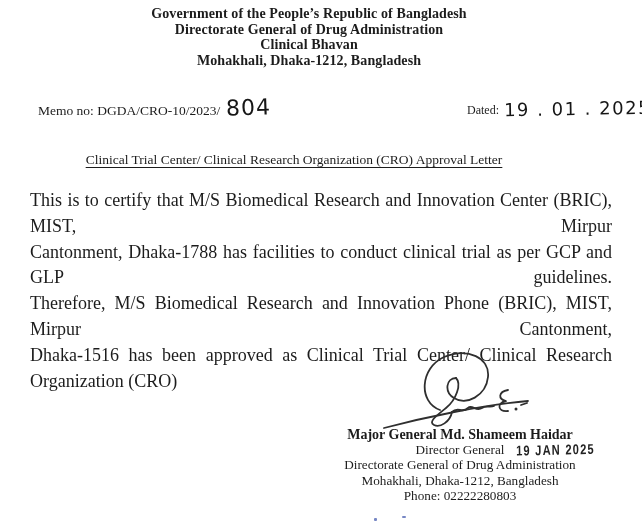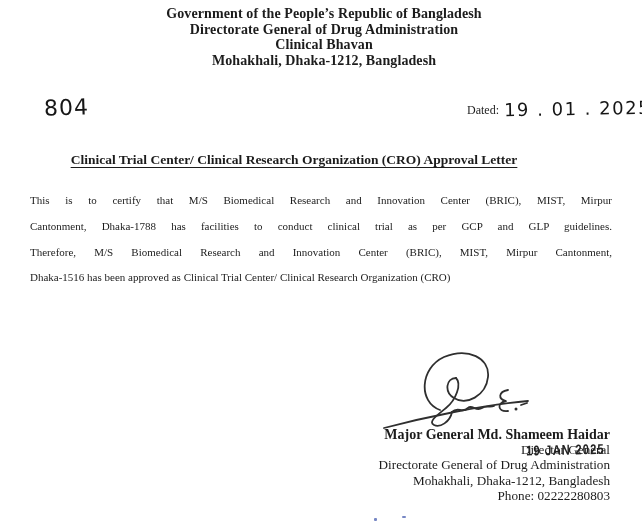--- a/index.html
+++ b/index.html
@@ -10,21 +10,20 @@
     position:relative;overflow:hidden;
   }
   .doc{
     position:absolute;inset:0;background:#ffffff;color:#1c1c1c;
   }
   
   .header{
     position:absolute;top:6px;left:0;width:618px;
     text-align:center;font-weight:bold;font-size:14px;line-height:15.5px;
     letter-spacing:.1px;
-    margin-left:15px;
   }
   
   .memo-left{
     position:absolute;left:38px;top:94px;display:flex;align-items:flex-start;
   }
   .memo-label{font-size:13.5px;padding-top:9px;}
   .handwrite{
     font-family:"DejaVu Sans", sans-serif;
     color:#161616;
   }
@@ -36,37 +35,37 @@
     position:absolute;left:467px;top:94px;display:flex;align-items:flex-start;
   }
   .dated-label{font-size:12px;padding-top:9px;}
   .date-hw{
     font-size:18px;line-height:18px;margin-left:5px;padding-top:6px;
     letter-spacing:1.5px;transform:rotate(-1deg);white-space:nowrap;
   }
   
   .title{
     position:absolute;top:152px;left:0;width:588px;text-align:center;
-    font-size:13.5px;font-weight:bold;
+    font-size:13.5px;font-weight:normal;
   }
   .title span{
     text-decoration:underline;text-underline-offset:3px;text-decoration-thickness:1.2px;
   }
   
   .para{
     position:absolute;left:30px;top:188px;width:582px;
-    font-size:11px;line-height:25.8px;
+    font-size:18px;line-height:25.8px;
   }
   .p-line{text-align:justify;text-align-last:justify;white-space:normal;}
   .p-line:last-child{text-align-last:left;}
   
   .sig-svg{position:absolute;left:382px;top:350px;}
   .sig-block{
-    position:absolute;left:330px;top:427px;width:280px;
-    text-align:right;font-size:13.2px;line-height:15.2px;
+    position:absolute;left:320px;top:427px;width:280px;
+    text-align:center;font-size:13.2px;line-height:15.2px;
   }
   .sig-name{font-weight:bold;font-size:14px;}
   .stamp{
     position:absolute;left:196px;top:16px;
     font-family:"Liberation Sans", sans-serif;font-weight:bold;
     font-size:13.5px;letter-spacing:1.5px;white-space:nowrap;
     transform:scale(.82,1.05) rotate(-1deg);transform-origin:left top;
     color:#222222;
   }
   
@@ -80,36 +79,37 @@
 <div class="doc">
 
   <div class="header">
     <div>Government of the People’s Republic of Bangladesh</div>
     <div>Directorate General of Drug Administration</div>
     <div>Clinical Bhavan</div>
     <div>Mohakhali, Dhaka-1212, Bangladesh</div>
   </div>
 
   <div class="memo-left">
+    <span class="memo-label">Memo no: DGDA/CRO-10/2023/</span>
     <span class="handwrite memo-num">804</span>
   </div>
 
   <div class="date-right">
     <span class="dated-label">Dated:</span>
     <span class="handwrite date-hw">19 . 01 . 2025</span>
   </div>
 
   <div class="title">
     <span>Clinical Trial Center/ Clinical Research Organization (CRO) Approval Letter</span>
   </div>
 
   <div class="para">
     <div class="p-line">This is to certify that M/S Biomedical Research and Innovation Center (BRIC), MIST, Mirpur</div>
     <div class="p-line">Cantonment, Dhaka-1788 has facilities to conduct clinical trial as per GCP and GLP guidelines.</div>
-    <div class="p-line">Therefore, M/S Biomedical Research and Innovation Center (BRIC), MIST, Mirpur Cantonment,</div>
+    <div class="p-line">Therefore, M/S Biomedical Research and Innovation Phone (BRIC), MIST, Mirpur Cantonment,</div>
     <div class="p-line">Dhaka-1516 has been approved as Clinical Trial Center/ Clinical Research Organization (CRO)</div>
   </div>
 
   <svg class="sig-svg" width="150" height="82" viewBox="0 0 150 82" fill="none" stroke="#2f2f2f" stroke-width="1.8" stroke-linecap="round" stroke-linejoin="round">
     <path d="M58,60 C36,52 38,18 62,7 C86,-3 108,8 106,27 C104,46 84,56 72,48 C62,42 64,28 74,28"></path>
     <path d="M74,28 C80,34 74,50 64,58 C54,66 46,72 52,75 C58,78 68,72 70,62"></path>
     <path d="M70,62 C76,56 80,64 86,58 C90,54 94,62 100,58 C104,55 108,58 112,56"></path>
     <path d="M126,40 C116,42 116,49 124,51 C114,53 116,62 126,61"></path>
     <circle cx="134" cy="59" r="1.5" fill="#2f2f2f" stroke="none"></circle>
     <path d="M139,55 L145,53"></path>

